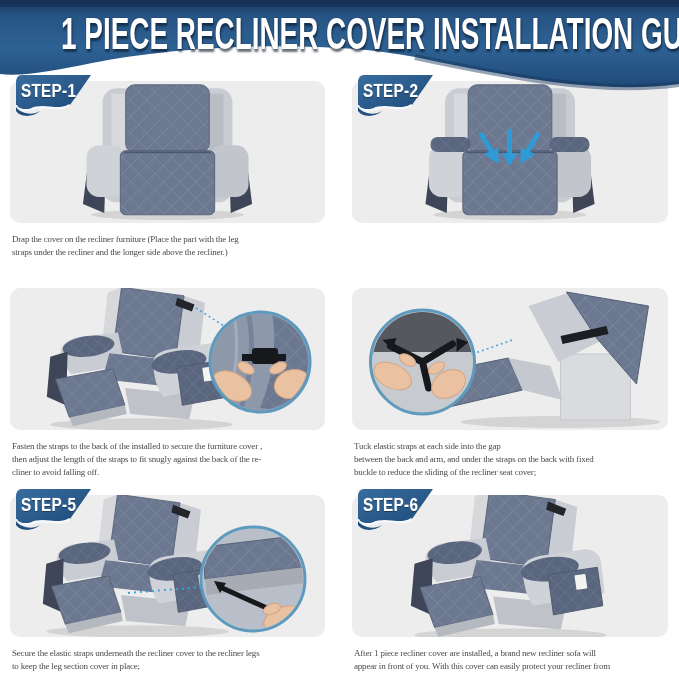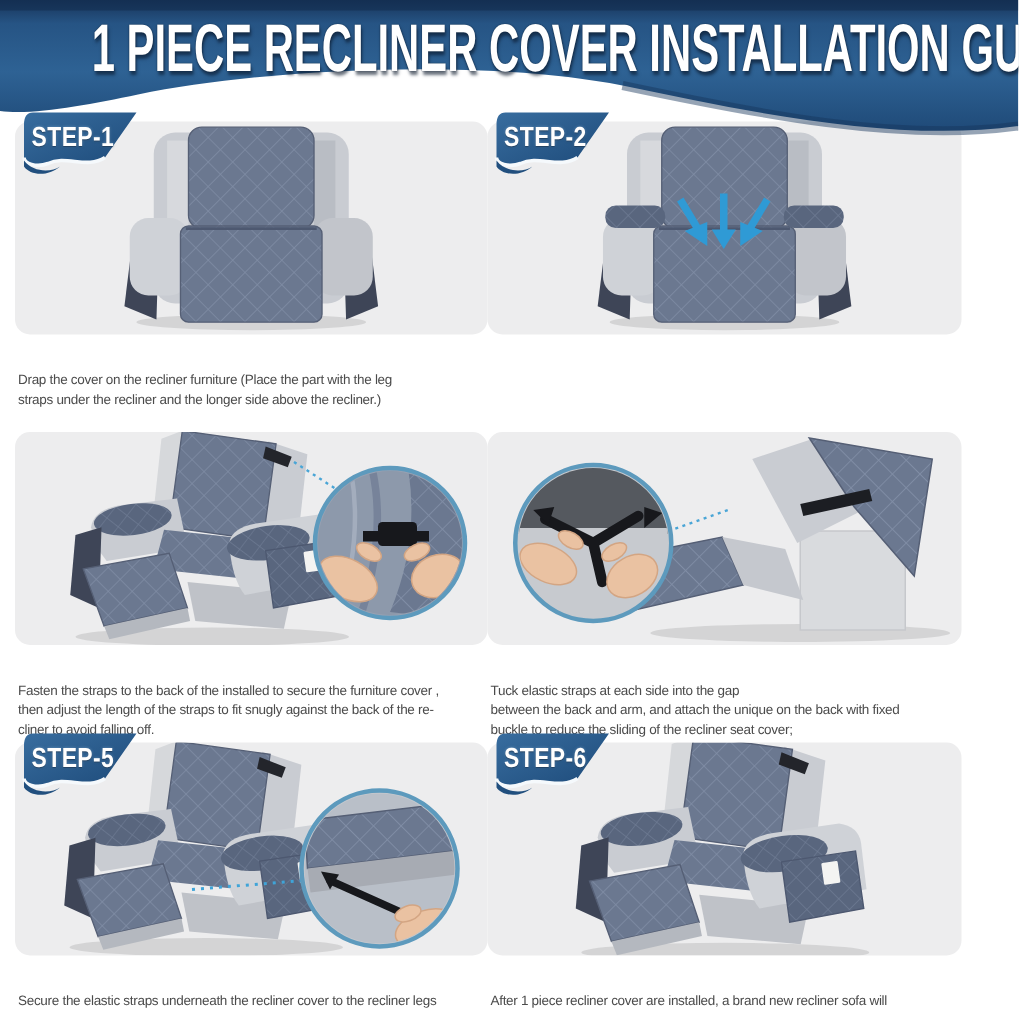--- a/index.html
+++ b/index.html
@@ -10,33 +10,33 @@
   
   .hero{position:absolute;top:0;left:0;width:679px;height:92px;z-index:3;pointer-events:none;}
   .hero svg{position:absolute;inset:0;}
   .hero .title{position:absolute;top:8px;left:0;width:679px;text-align:center;
       color:#fff;font-size:34px;font-weight:800;letter-spacing:0px;white-space:nowrap;
       transform:scale(.82,1.32);transform-origin:50% 0;
       text-shadow:1px 2px 2px rgba(8,22,40,.6), 0 0 1px rgba(8,22,40,.8);}
 
   
   .grid{position:absolute;top:0;left:0;display:grid;
-        grid-template-columns:315px 316px;
+        grid-template-columns:315px 316px;column-gap:27px;
         grid-template-rows:207px 207px 178px;
         padding:81px 0 0 10px;z-index:2;}
   .step{position:relative;}
   .art{position:relative;height:142px;border-radius:10px;background:#ededee;overflow:hidden;}
   .art svg{position:absolute;inset:0;width:100%;height:100%;}
   .badge{position:absolute;top:-7px;left:2px;width:84px;height:44px;z-index:5;}
   .badge svg{position:absolute;inset:0;width:84px;height:44px;overflow:visible;}
   .badge span{position:absolute;left:9px;top:7px;color:#fff;font-weight:700;font-size:17px;
       letter-spacing:.3px;transform:scale(.9,1.08);transform-origin:0 0;white-space:nowrap;
       text-shadow:0 1px 1px rgba(13,36,60,.7), 0 0 2px rgba(170,205,235,.5);}
-  .caption{margin-top:24px;padding-left:2px;font-size:9px;line-height:13px;
-      letter-spacing:-.2px;color:#4b4b4b;white-space:pre;}
+  .caption{margin-top:10px;padding-left:2px;font-size:9px;line-height:13px;
+      letter-spacing:-.2px;color:#4b4b4b;white-space:pre;font-family:Liberation Serif, serif;}
 </style>
 </head>
 <body>
 
 <svg width="0" height="0" style="position:absolute" aria-hidden="true">
   <defs>
     <linearGradient id="hdrGrad" x1="0" y1="0" x2="0" y2="1">
       <stop offset="0" stop-color="#17345a"></stop>
       <stop offset=".18" stop-color="#265484"></stop>
       <stop offset=".55" stop-color="#2e6294"></stop>
@@ -205,21 +205,21 @@
               <path d="M104 50 L116 54 L104 64 Z" fill="#17181c"></path>
               <ellipse cx="40" cy="88" rx="20" ry="12" fill="#eac2a2" stroke="#d3a583" transform="rotate(25 40 88)"></ellipse>
               <ellipse cx="55" cy="72" rx="9" ry="5" fill="#eac2a2" stroke="#d3a583" transform="rotate(30 55 72)"></ellipse>
               <ellipse cx="96" cy="96" rx="18" ry="13" fill="#eac2a2" stroke="#d3a583" transform="rotate(-30 96 96)"></ellipse>
               <ellipse cx="84" cy="80" rx="9" ry="5" fill="#eac2a2" stroke="#d3a583" transform="rotate(-30 84 80)"></ellipse>
             </g>
           </g>
         </svg>
       </div>
       <div class="caption">Tuck elastic straps at each side into the gap
-between the back and arm, and attach the unique on the back with fixed
+between the back and arm, and under the straps on the back with fixed
 buckle to reduce the sliding of the recliner seat cover;</div>
     </div>
 
     <div class="step">
       <div class="badge">
         <svg>
             <use href="#symBadge" width="84" height="44"></use>
           </svg>
         <span>STEP-5</span>
       </div>

